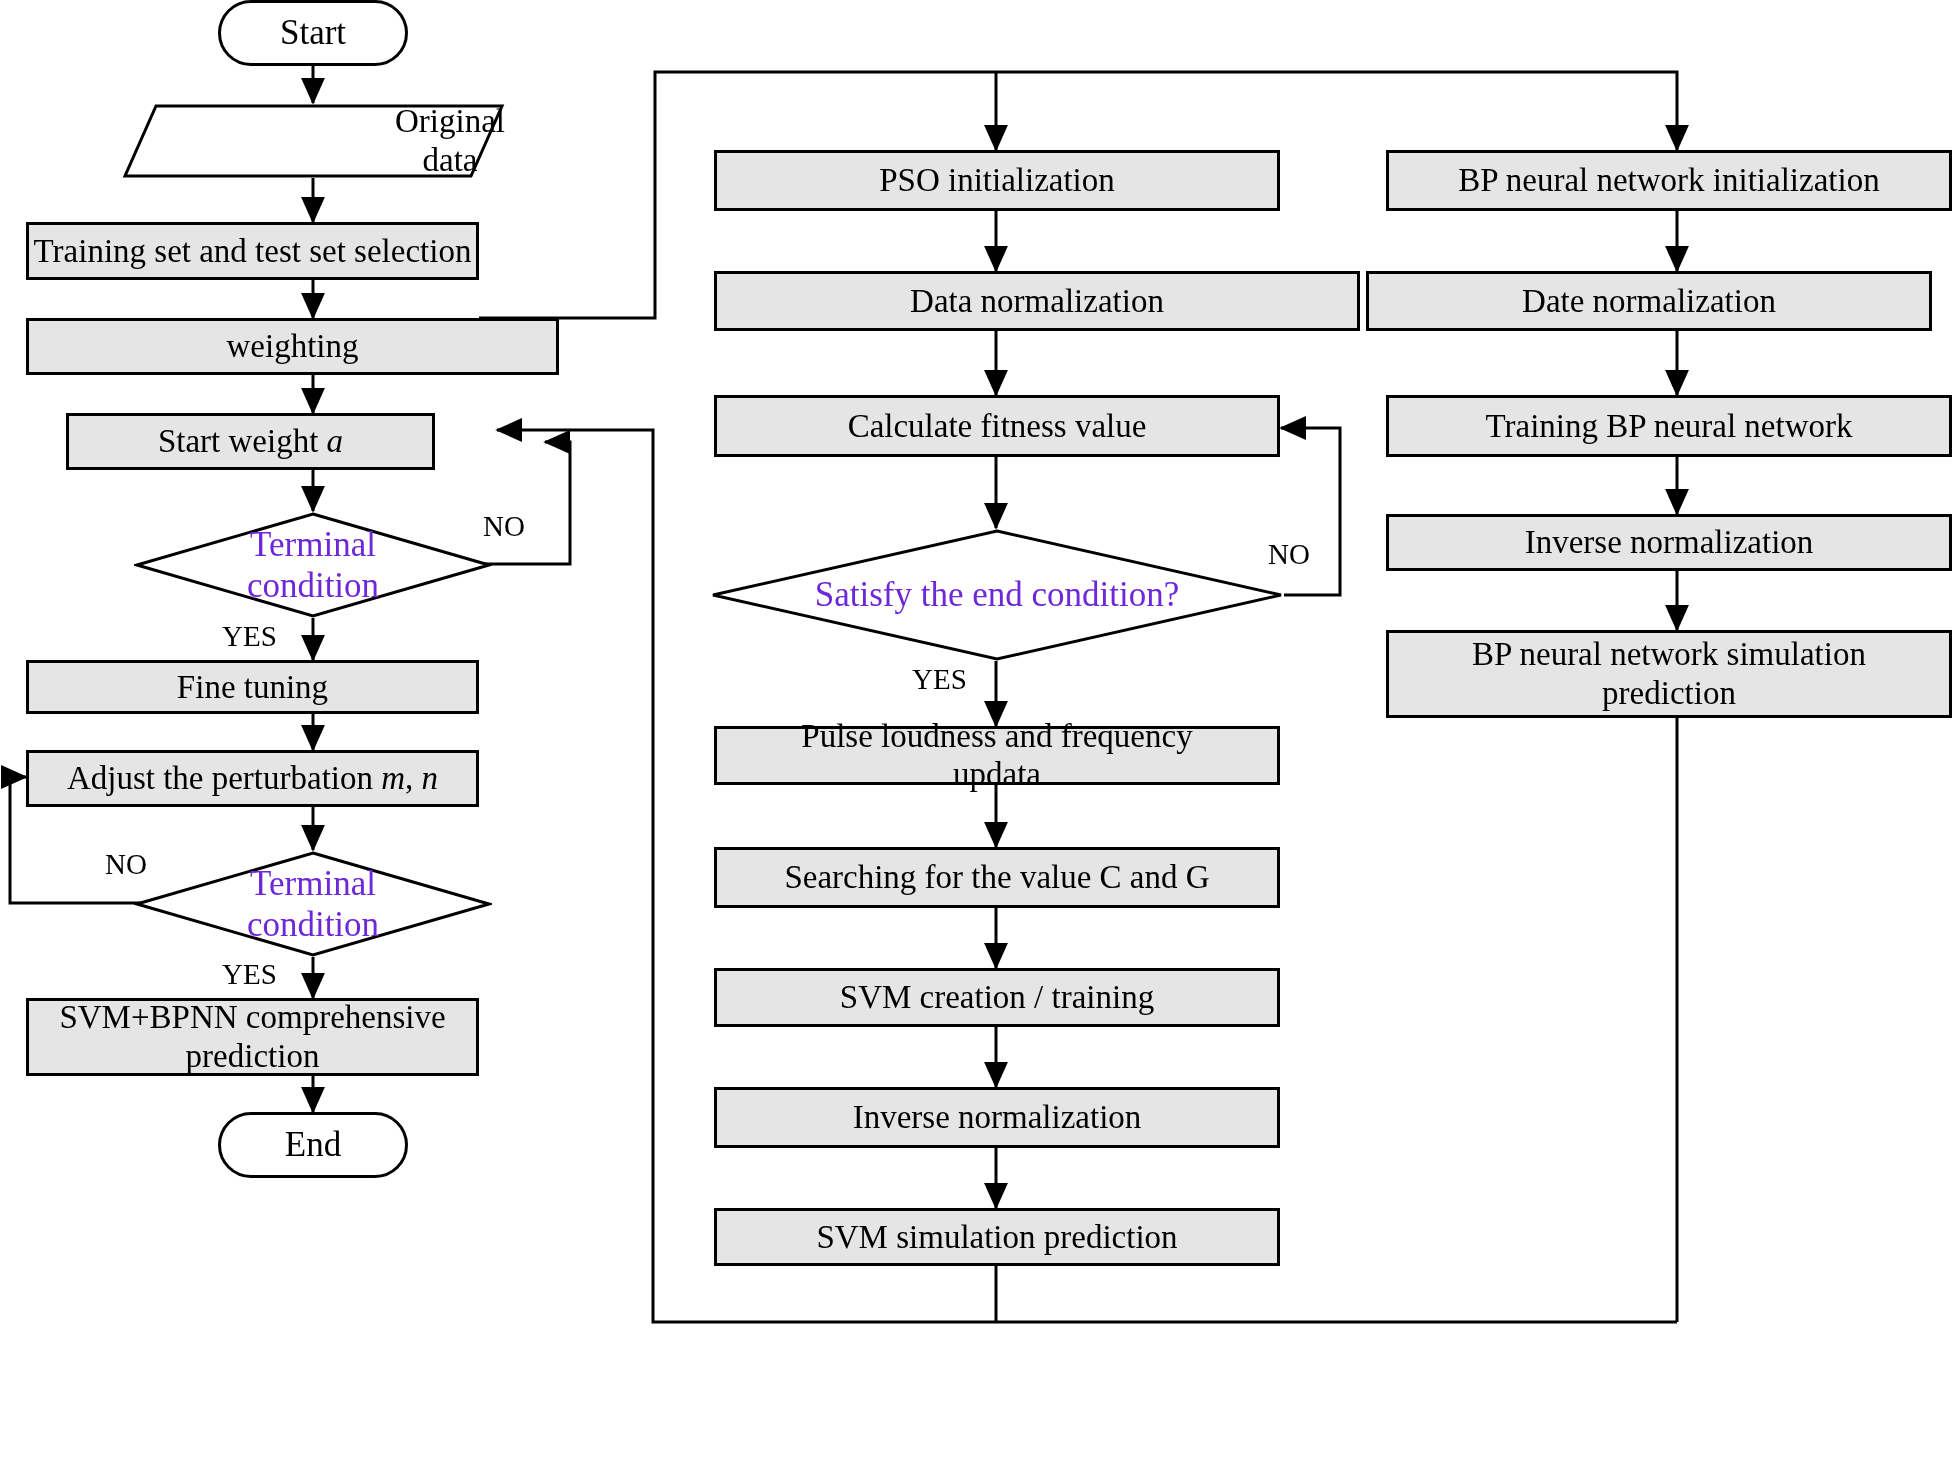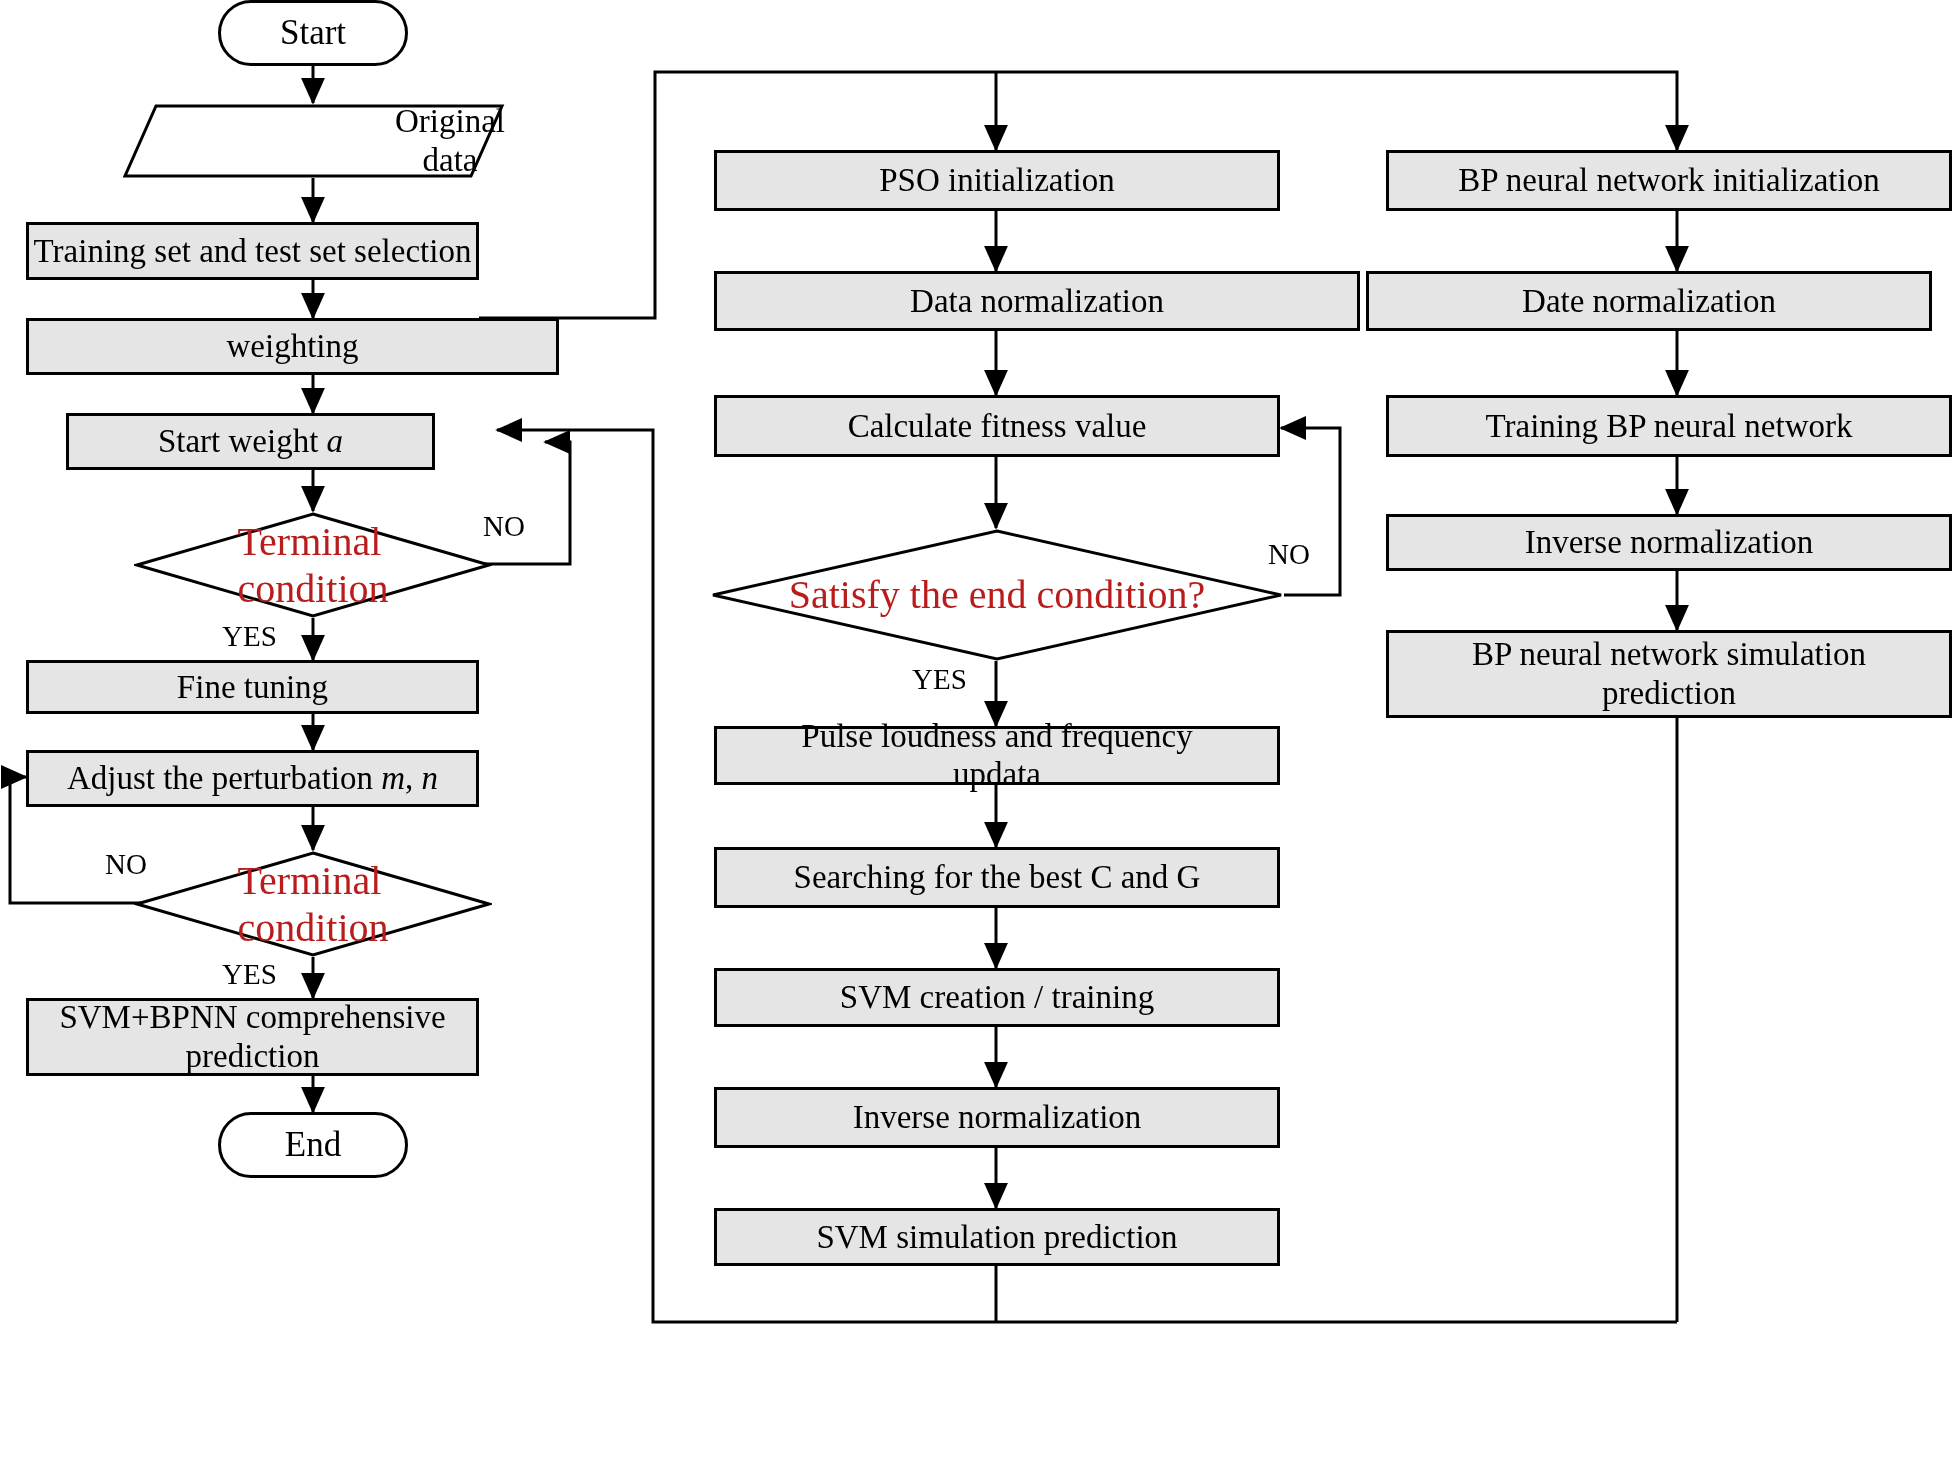--- a/index.html
+++ b/index.html
@@ -81,24 +81,24 @@
   }
   .dia-label {
     position: absolute;
     left: 0;
     top: 0;
     width: 100%;
     height: 100%;
     display: flex;
     align-items: center;
     justify-content: center;
-    text-align: left;
-    font-size: 40px;
+    text-align: center;
+    font-size: 35px;
     line-height: 1.18;
-    color: #b91c1c;
+    color: #6d28d9;
   }
   .edge-label {
     position: absolute;
     font-size: 29px;
     color: #000000;
     font-family: "Liberation Serif", "DejaVu Serif", serif;
     white-space: nowrap;
   }
   .ital { font-style: italic; }
 </style>
@@ -242,21 +242,21 @@
       <span>Satisfy the end condition?</span>
     </div>
   </div>
 
   <div class="node proc overflowy" style="left:714px; top:726px; width:566px; height:59px;">
     <span style="white-space:pre-line; position:absolute; left:50%; top:50%; transform:translate(-50%,-50%); width:560px; text-align:center;">Pulse loudness and frequency
 updata</span>
   </div>
 
   <div class="node proc" style="left:714px; top:847px; width:566px; height:61px;">
-    <span>Searching for the best C and G</span>
+    <span>Searching for the value C and G</span>
   </div>
 
   <div class="node proc" style="left:714px; top:968px; width:566px; height:59px;">
     <span>SVM creation / training</span>
   </div>
 
   <div class="node proc" style="left:714px; top:1087px; width:566px; height:61px;">
     <span>Inverse normalization</span>
   </div>
 

